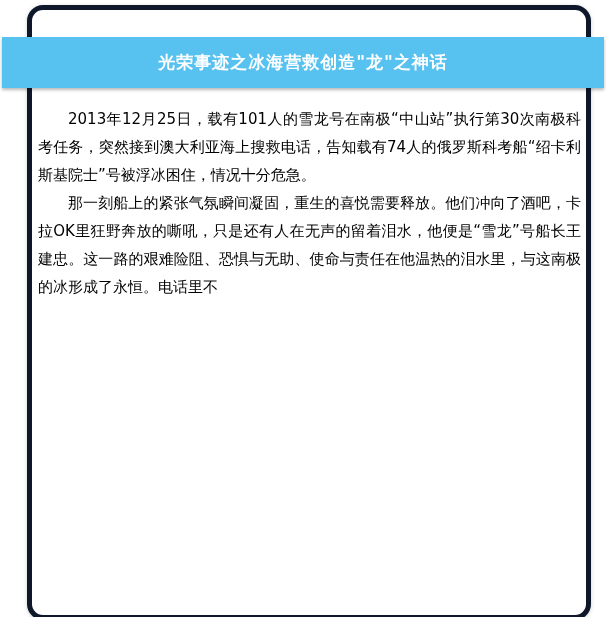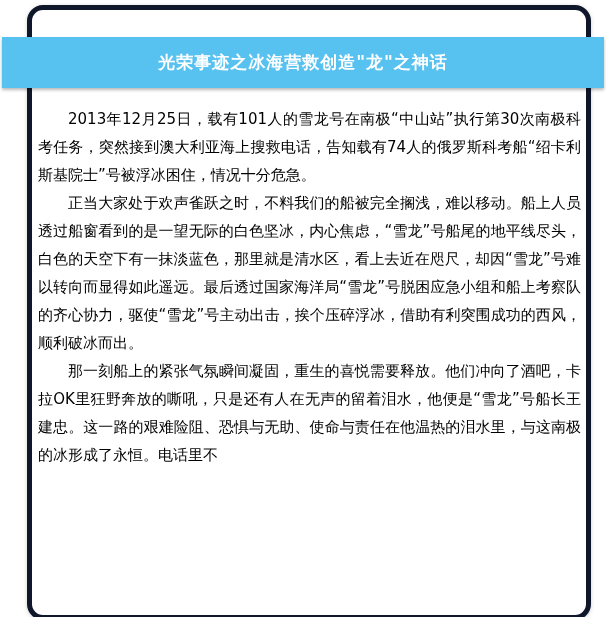--- a/index.html
+++ b/index.html
@@ -63,20 +63,19 @@
     padding: 0;
     text-indent: 2em;
   }
 </style>
 </head>
 <body>
 
 <div class="card">
   <div class="article">
     <p>2013年12月25日，载有101人的雪龙号在南极“中山站”执行第30次南极科考任务，突然接到澳大利亚海上搜救电话，告知载有74人的俄罗斯科考船“绍卡利斯基院士”号被浮冰困住，情况十分危急。</p>
-    <p>正当大家处于欢声雀跃之时，不料我们的船被完全搁浅，难以移动。船上人员透过船窗看到的是一望无际的白色坚冰，内心焦虑，“雪龙”号船尾的地平线尽头，白色的天空下有一抹淡蓝色，那里就是清水区，看上去近在咫尺，却因“雪龙”号难以转向而显得如此遥远。最后透过国家海洋局“雪龙”号脱困应急小组和船上考察队的齐心协力，驱使“雪龙”号主动出击，挨个压碎浮冰，借助有利突围成功的西风，顺利破冰而出。</p>
     <p><span>那一刻船上的紧张气氛瞬间凝固，重生的喜悦需要释放。他们冲向了酒吧，卡拉OK里狂野奔放的嘶吼，只是还有人在无声的留着泪水，他便是“雪龙”号船长王建忠。这一路的艰难险阻、恐惧与无助、使命与责任在他温热的泪水里，与这南极的冰形成了永恒。电话里不</span></p>
   </div>
 </div>
 
 <div class="banner">
   <h1>光荣事迹之冰海营救创造"龙"之神话</h1>
 </div>
 
 </body></html>

